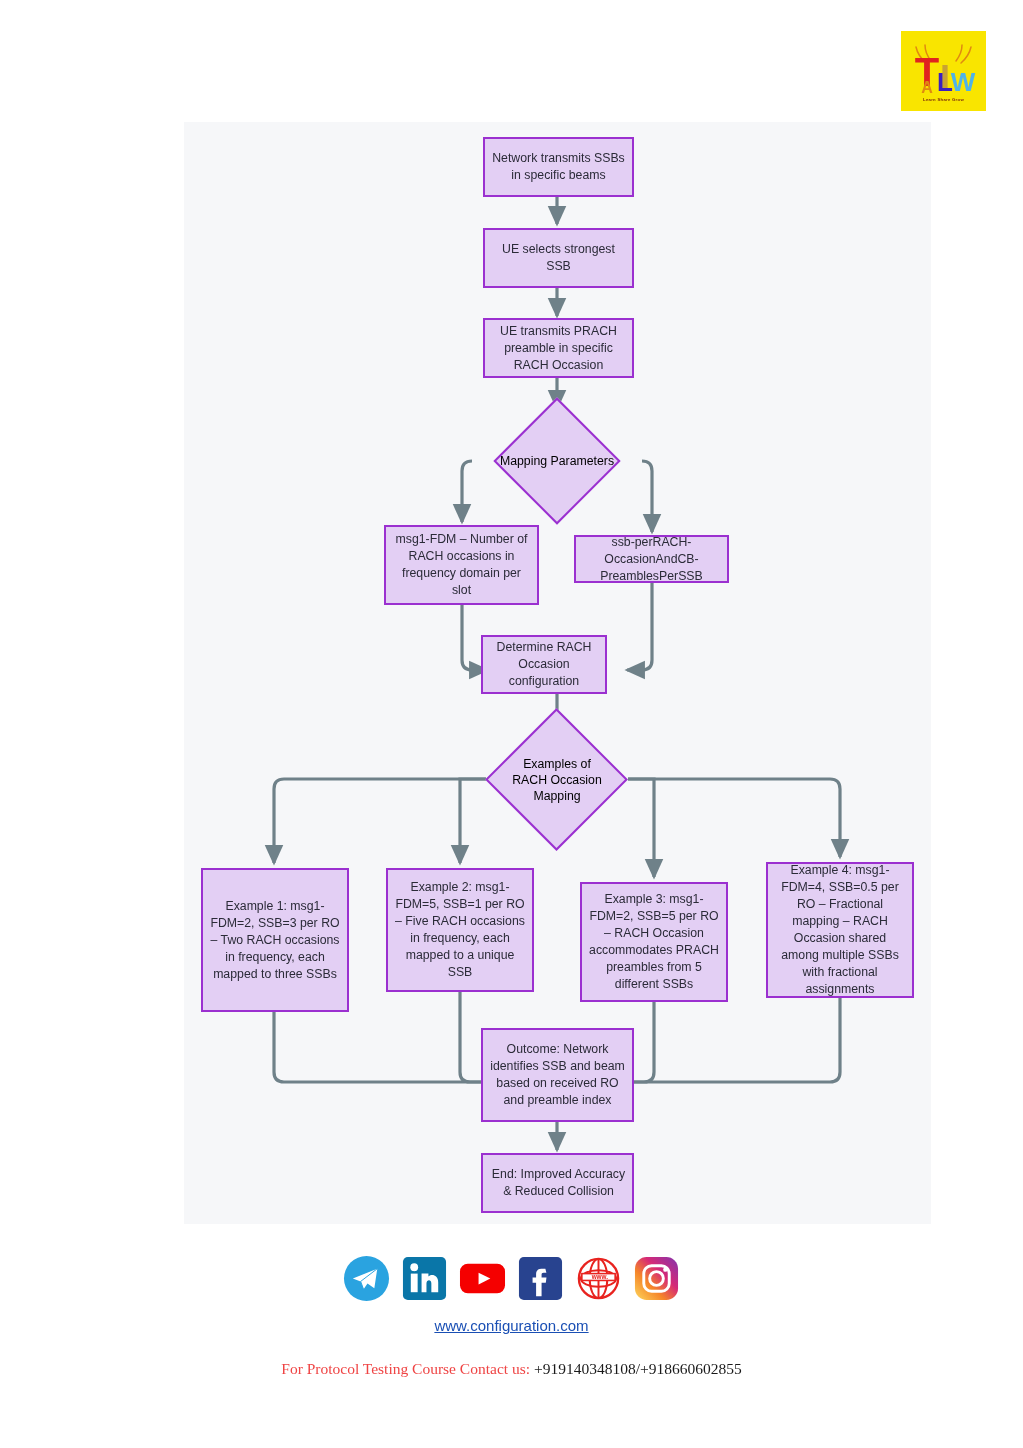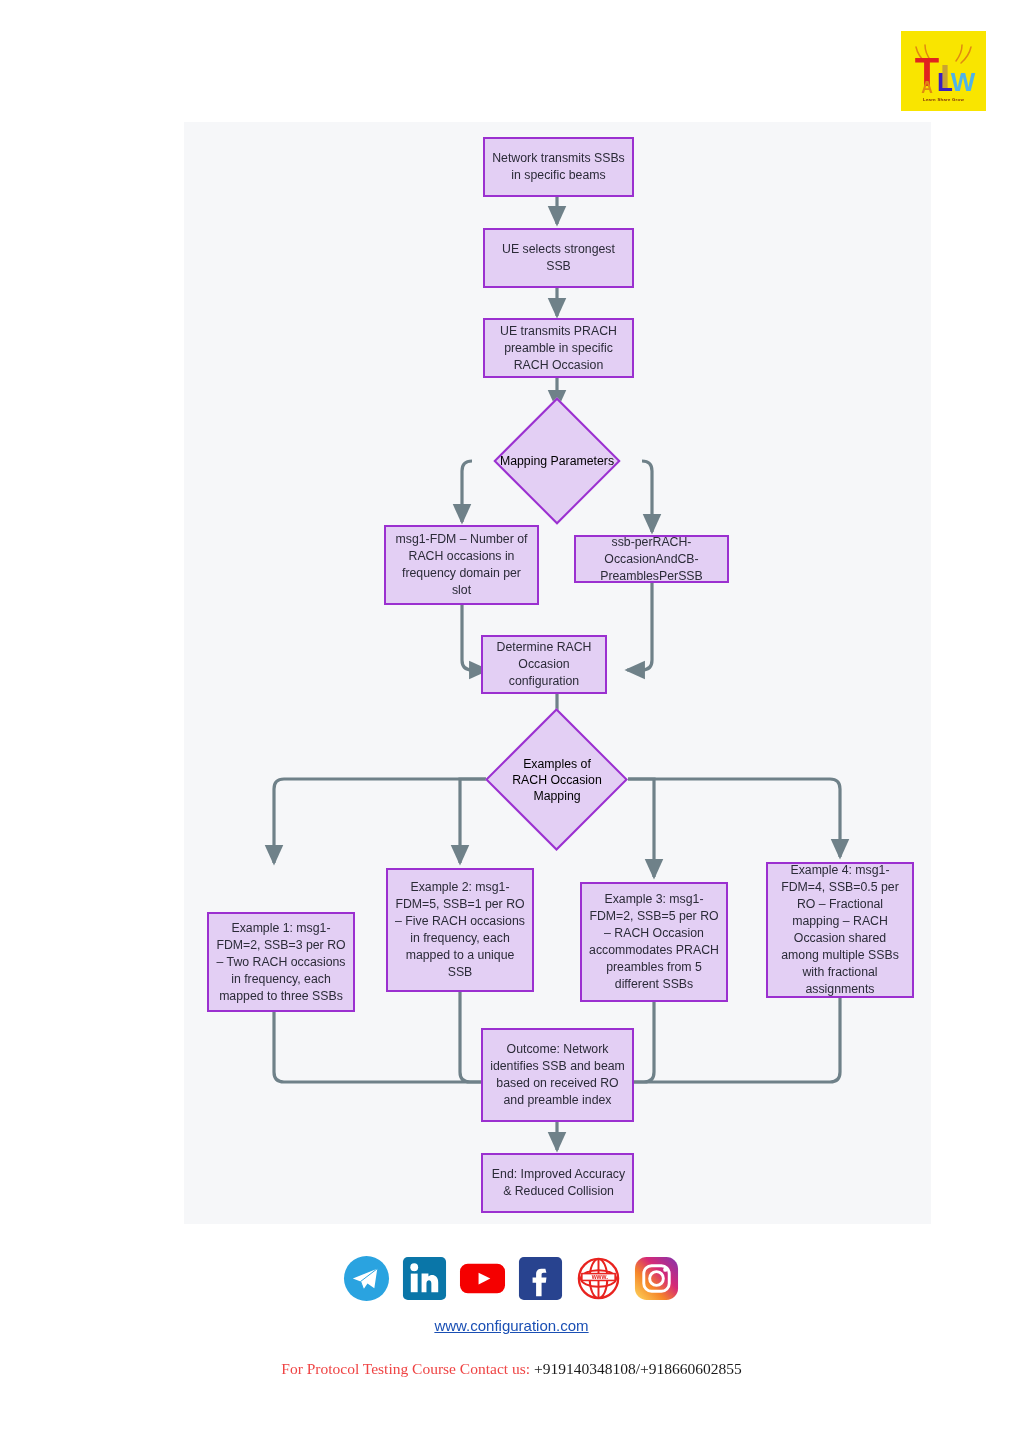--- a/index.html
+++ b/index.html
@@ -177,21 +177,21 @@
 
   <div class="node" style="left:297px;top:513px;width:126px;height:59px;">
     <span>Determine RACH Occasion configuration</span>
   </div>
 
   <div class="diamond" style="left:322px;top:607px;width:101px;height:101px;"></div>
   <div class="diamond-label" style="left:325px;top:622px;width:96px;height:72px;">
     <span>Examples of RACH Occasion Mapping</span>
   </div>
 
-  <div class="node" style="left:23px;top:746px;width:148px;height:100px;margin-top:44px;">
+  <div class="node" style="left:17px;top:746px;width:148px;height:144px;">
     <span>Example 1: msg1-FDM=2, SSB=3 per RO – Two RACH occasions in frequency, each mapped to three SSBs</span>
   </div>
 
   <div class="node" style="left:202px;top:746px;width:148px;height:124px;">
     <span>Example 2: msg1-FDM=5, SSB=1 per RO – Five RACH occasions in frequency, each mapped to a unique SSB</span>
   </div>
 
   <div class="node" style="left:396px;top:760px;width:148px;height:120px;">
     <span>Example 3: msg1-FDM=2, SSB=5 per RO – RACH Occasion accommodates PRACH preambles from 5 different SSBs</span>
   </div>

